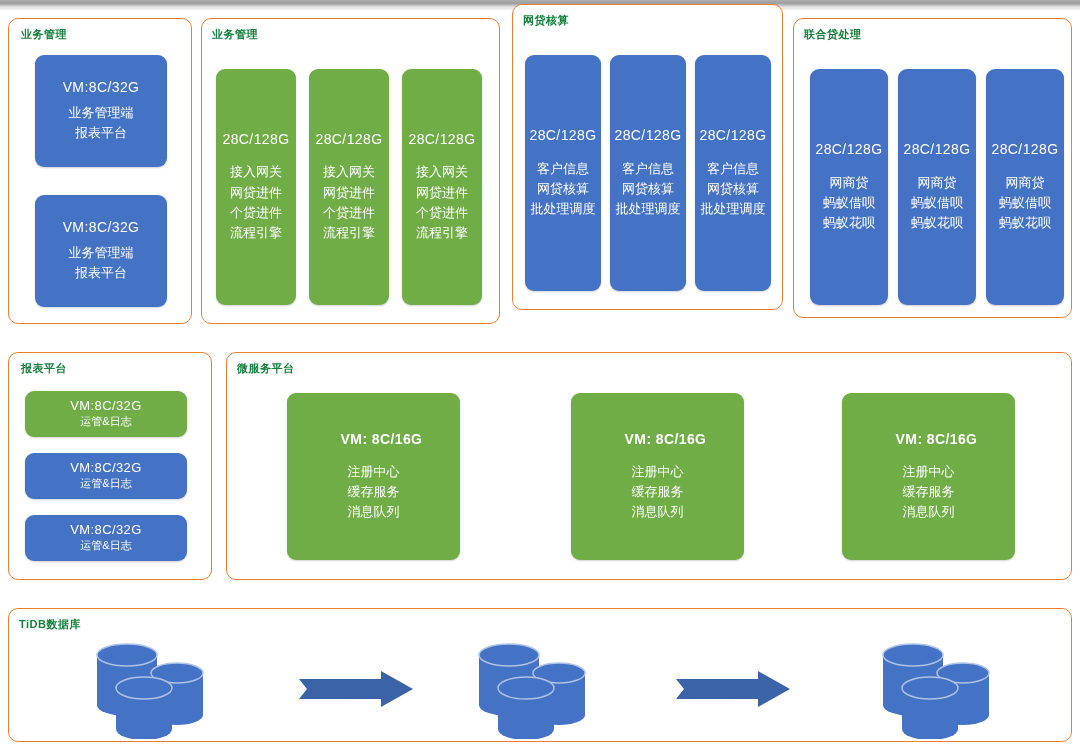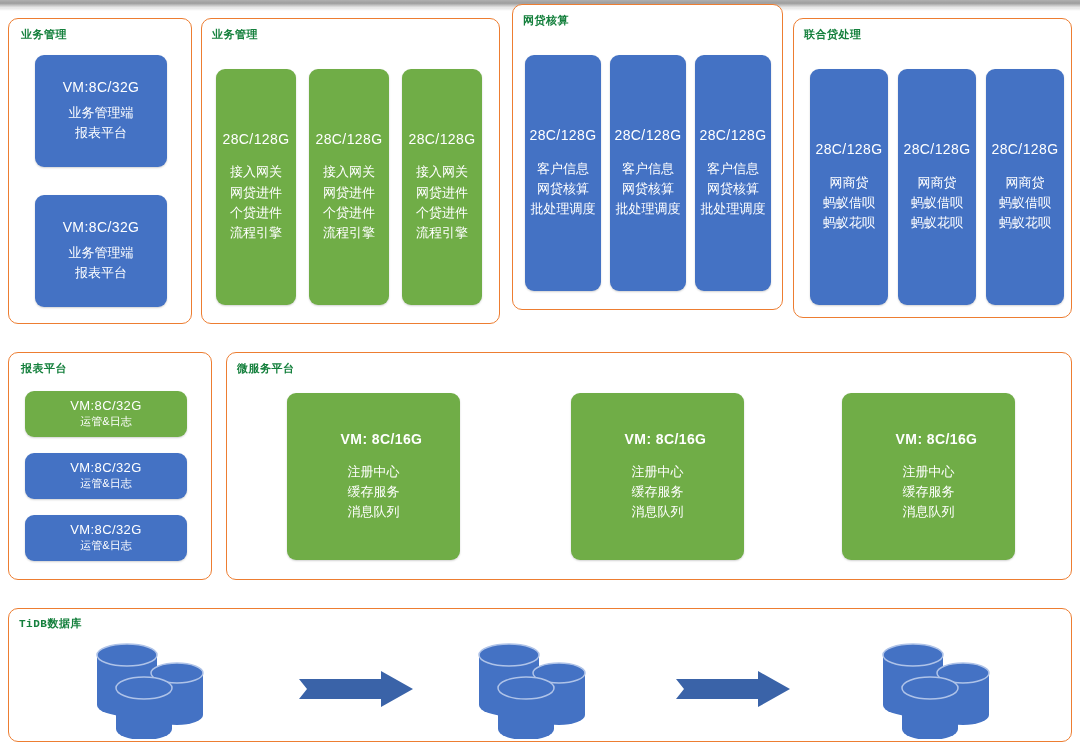--- a/index.html
+++ b/index.html
@@ -289,21 +289,21 @@
       <div class="spec bold">VM: 8C/16G</div>
       <div class="gap-md"></div>
       <div class="lines">
         <div>注册中心</div>
         <div>缓存服务</div>
         <div>消息队列</div>
       </div>
     </div>
   </div>
 
-  <div class="panel" style="left:8px; top:608px; width:1064px; height:134px;font-family:Liberation Mono, monospace;">
+  <div class="panel" style="left:8px; top:608px; width:1064px; height:134px;">
     <div class="panel-title" style="left:10px; top:10px;">TiDB数据库</div>
 
     <svg class="dbgroup" style="left:80px; top:24px;" width="130" height="106" viewBox="0 0 130 106">
       <g>
 
         <path d="M8,22 L8,72 A30,11 0 0 0 68,72 L68,22 Z" fill="#4472C4"></path>
         <ellipse cx="38" cy="22" rx="30" ry="11" fill="#4472C4" stroke="#AFC3E8" stroke-width="1.5"></ellipse>
 
         <path d="M62,40 L62,82 A26,10 0 0 0 114,82 L114,40 Z" fill="#4472C4"></path>
         <ellipse cx="88" cy="40" rx="26" ry="10" fill="#4472C4" stroke="#AFC3E8" stroke-width="1.5"></ellipse>

